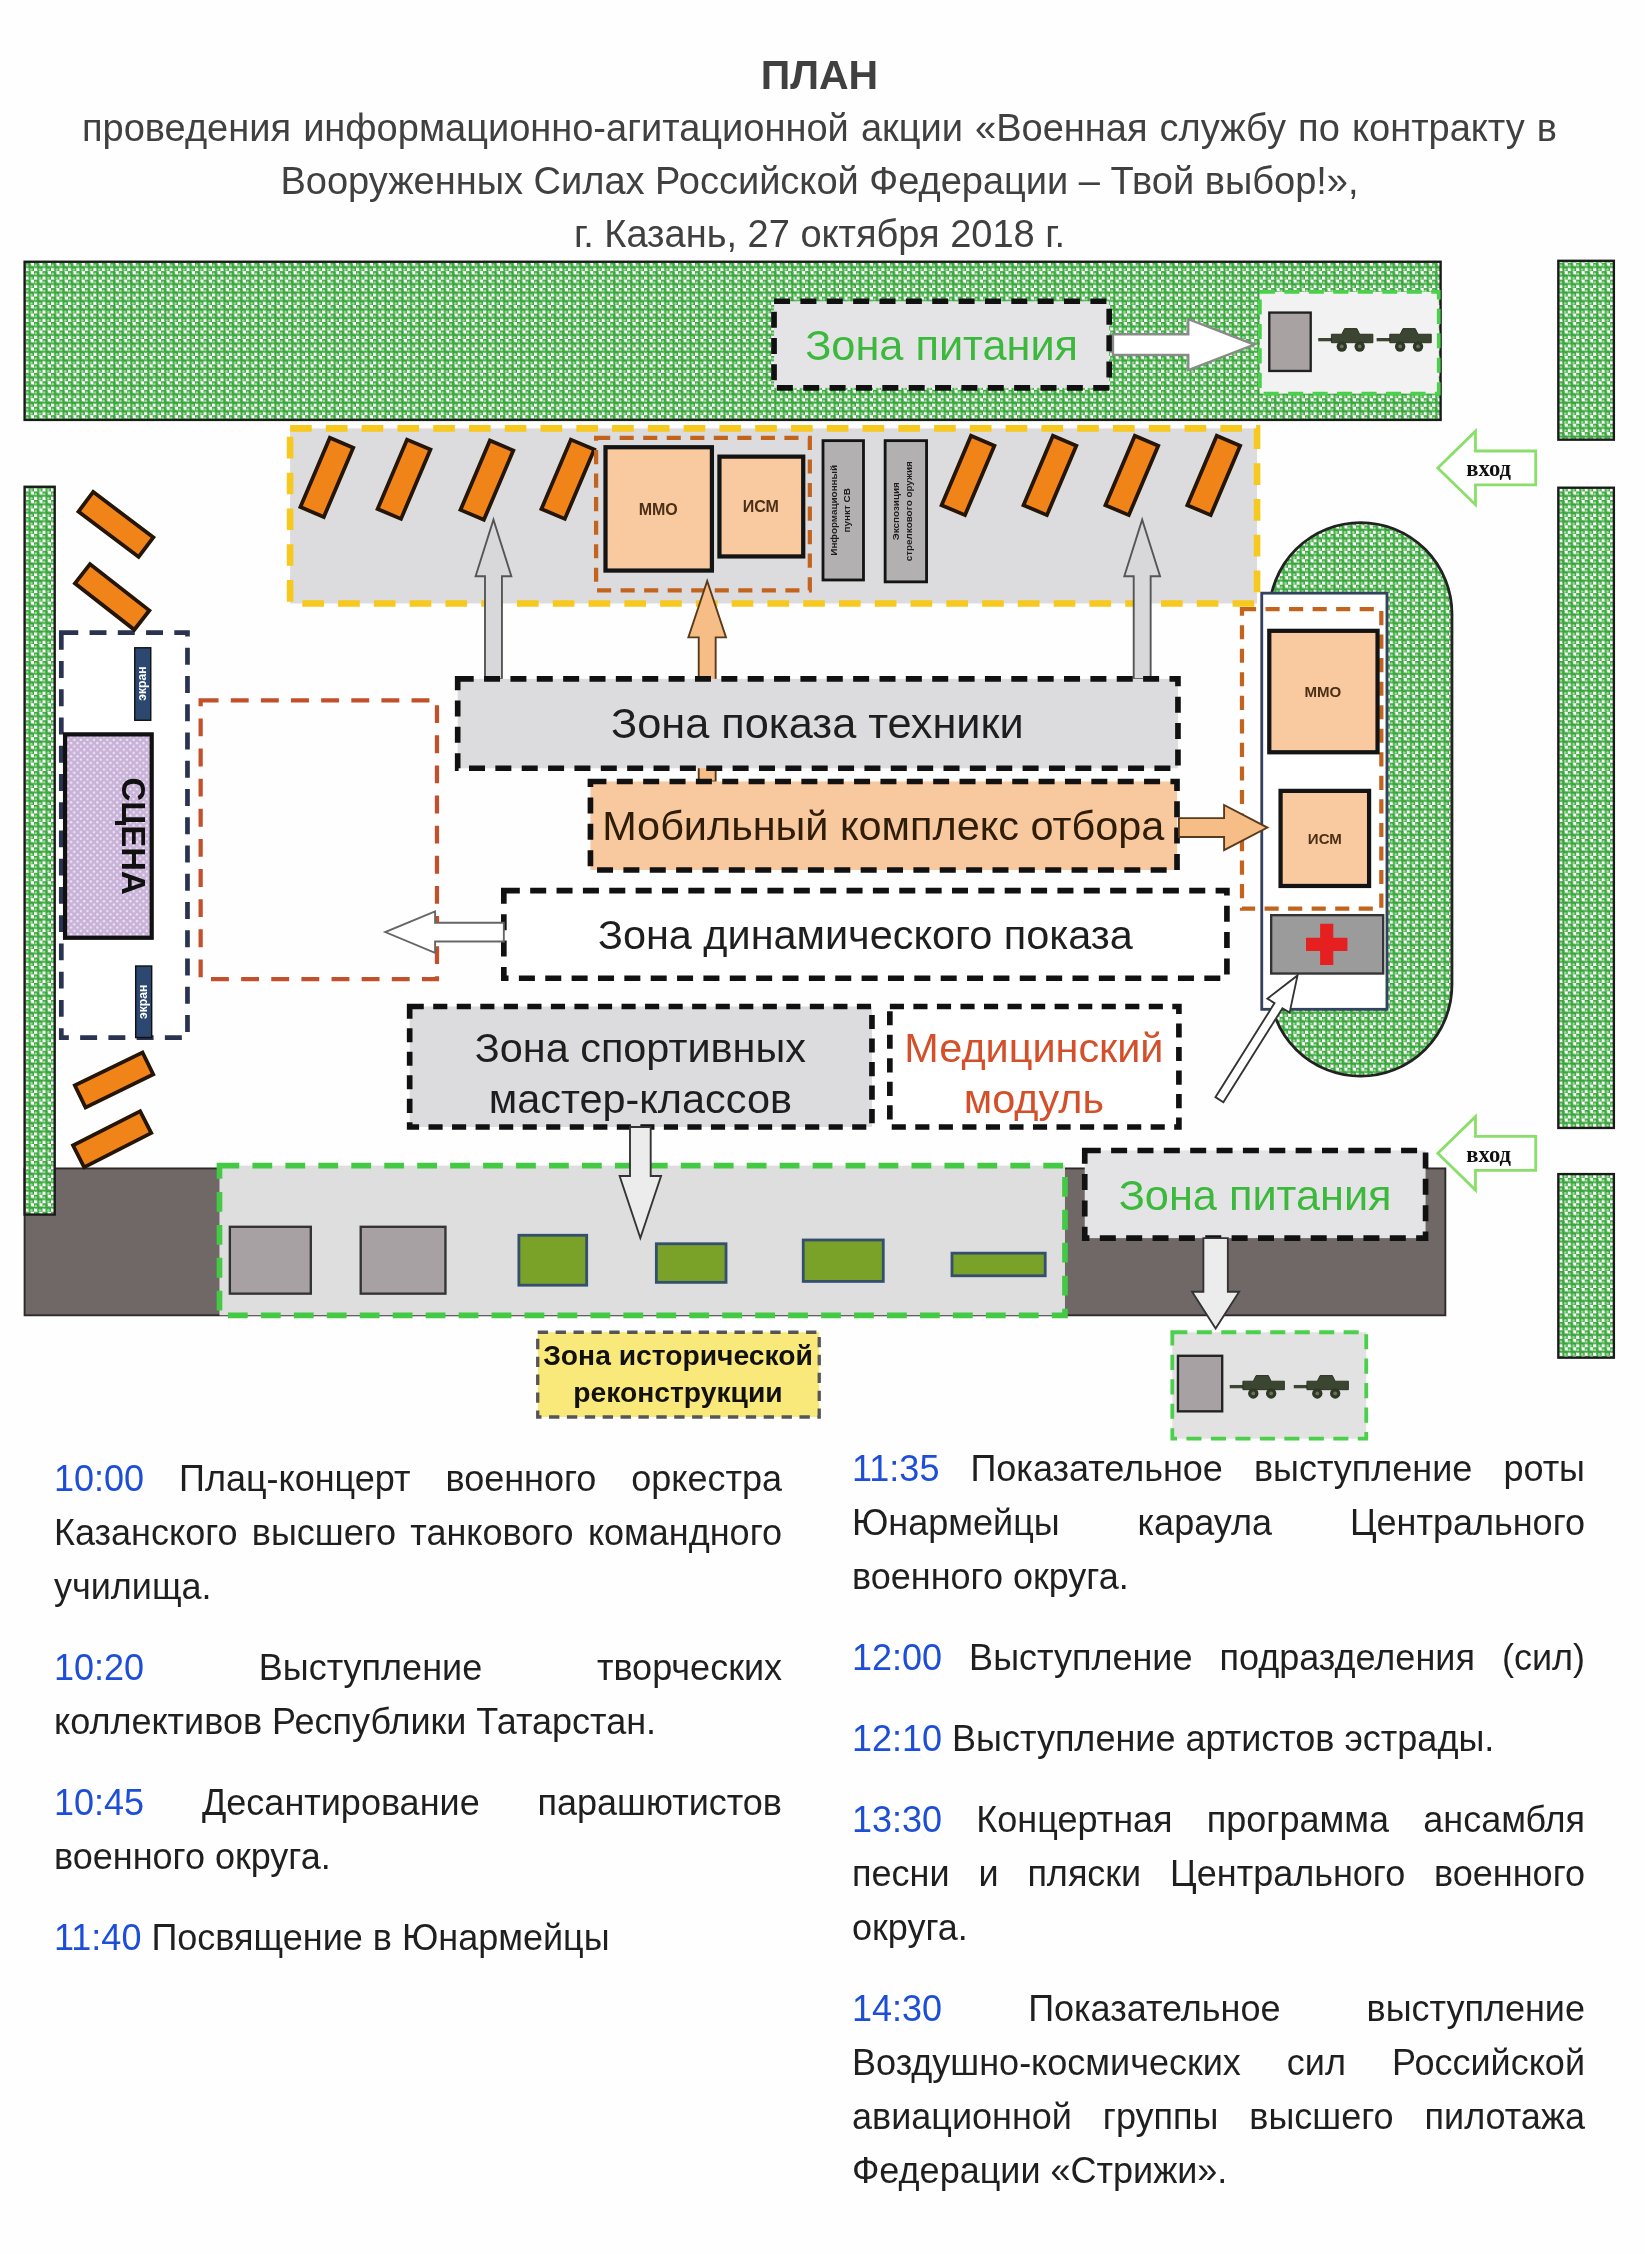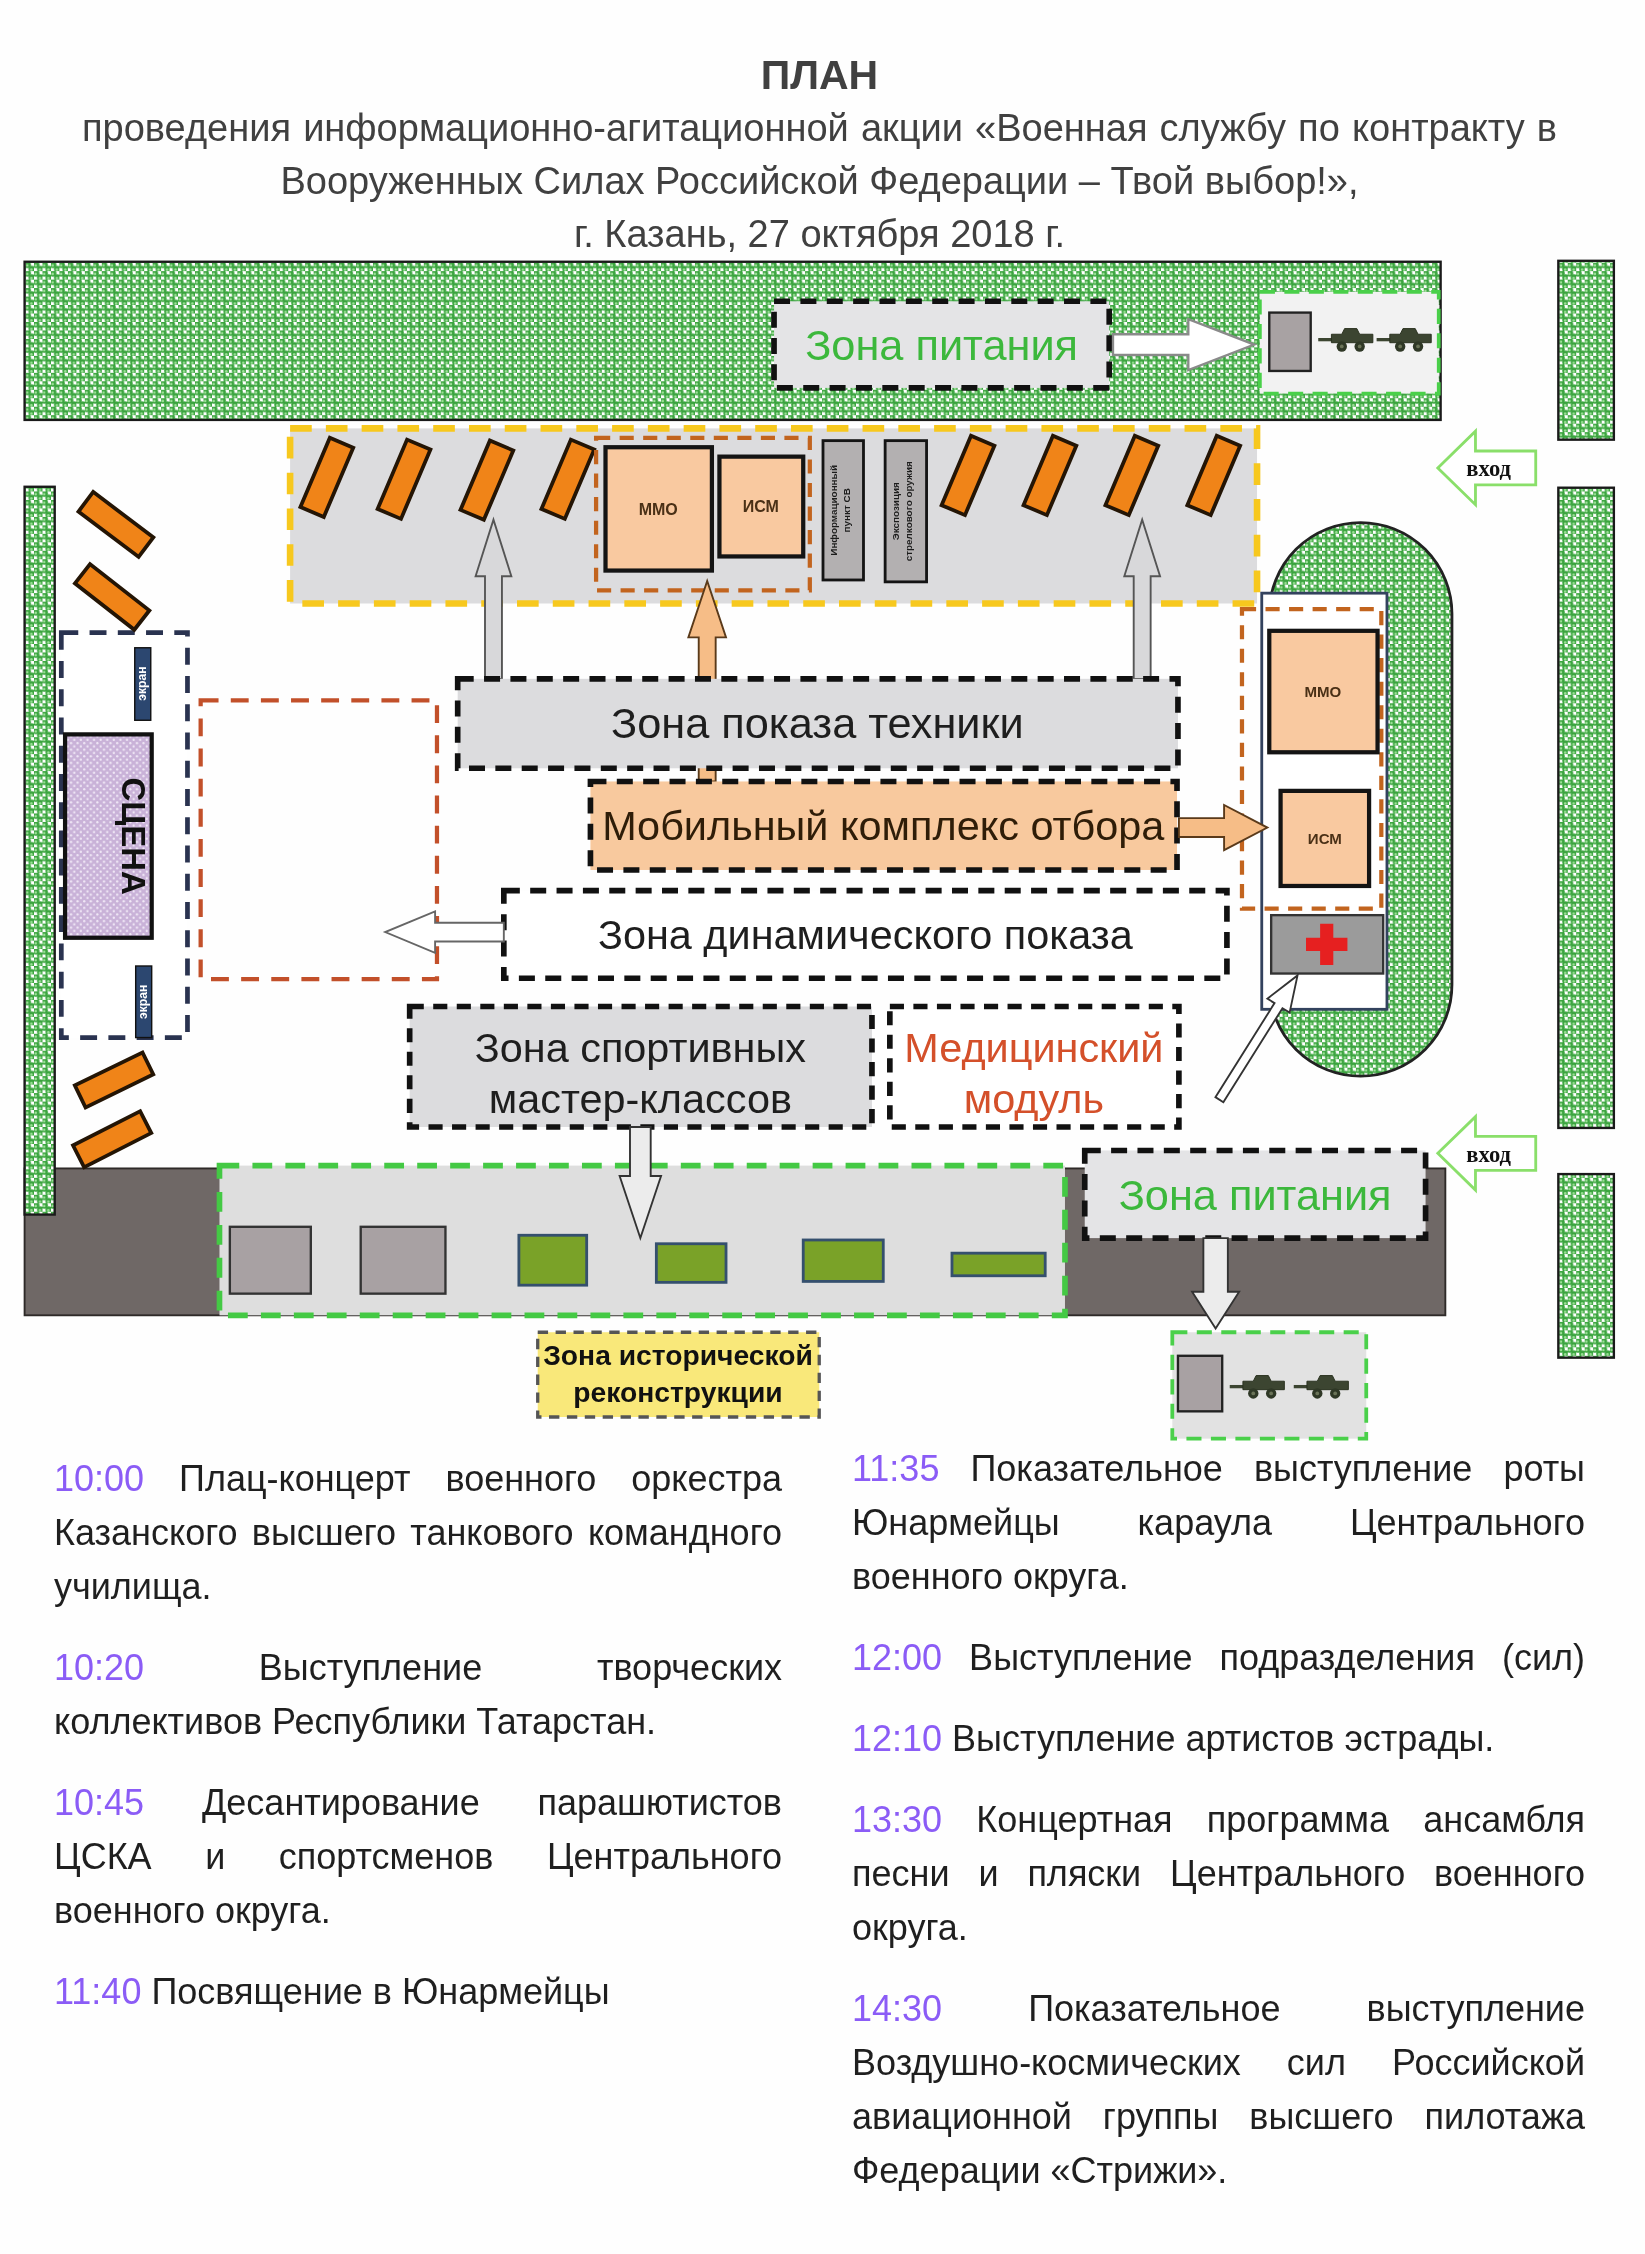--- a/index.html
+++ b/index.html
@@ -2,21 +2,21 @@
 <html style="font-size:15px"><head>
 <meta charset="utf-8">
 <style>
   html,body{margin:0;padding:0;}
   body{width:1646px;height:2254px;background:#fefefe;font-family:"Liberation Sans",sans-serif;position:relative;overflow:hidden;}
   #title{position:absolute;left:82px;top:49px;width:1475px;text-align:center;color:#404040;font-size:38px;line-height:53px;}
   #title .b{font-weight:bold;font-size:41px;}
   #title .jt{text-align:justify;text-align-last:justify;}
   #map{position:absolute;left:0;top:0;}
   .col{position:absolute;color:#1f1f1f;font-size:36px;line-height:54px;}
-  .col .t{color:#8b5cf6;}
+  .col .t{color:#1d4ed8;}
   .item{margin:0 0 27px 0;}
   .j{text-align:justify;text-align-last:justify;}
 </style>
 </head>
 <body>
 
 <div id="title">
   <div class="b">ПЛАН</div>
   <div class="jt">проведения информационно-агитационной акции «Военная службу по контракту в</div>
   <div>Вооруженных Силах Российской Федерации – Твой выбор!»,</div>
@@ -212,21 +212,20 @@
     <div class="j"><span class="t">10:00</span> Плац-концерт военного оркестра</div>
     <div class="j">Казанского высшего танкового командного</div>
     <div>училища.</div>
   </div>
   <div class="item">
     <div class="j"><span class="t">10:20</span> Выступление творческих</div>
     <div>коллективов Республики Татарстан.</div>
   </div>
   <div class="item">
     <div class="j"><span class="t">10:45</span> Десантирование парашютистов</div>
-    <div class="j">ЦСКА и спортсменов Центрального</div>
     <div>военного округа.</div>
   </div>
   <div class="item">
     <div><span class="t">11:40</span> Посвящение в Юнармейцы</div>
   </div>
 </div>
 
 <div class="col" style="left:852px;top:1442px;width:733px;">
   <div class="item">
     <div class="j"><span class="t">11:35</span> Показательное выступление роты</div>

